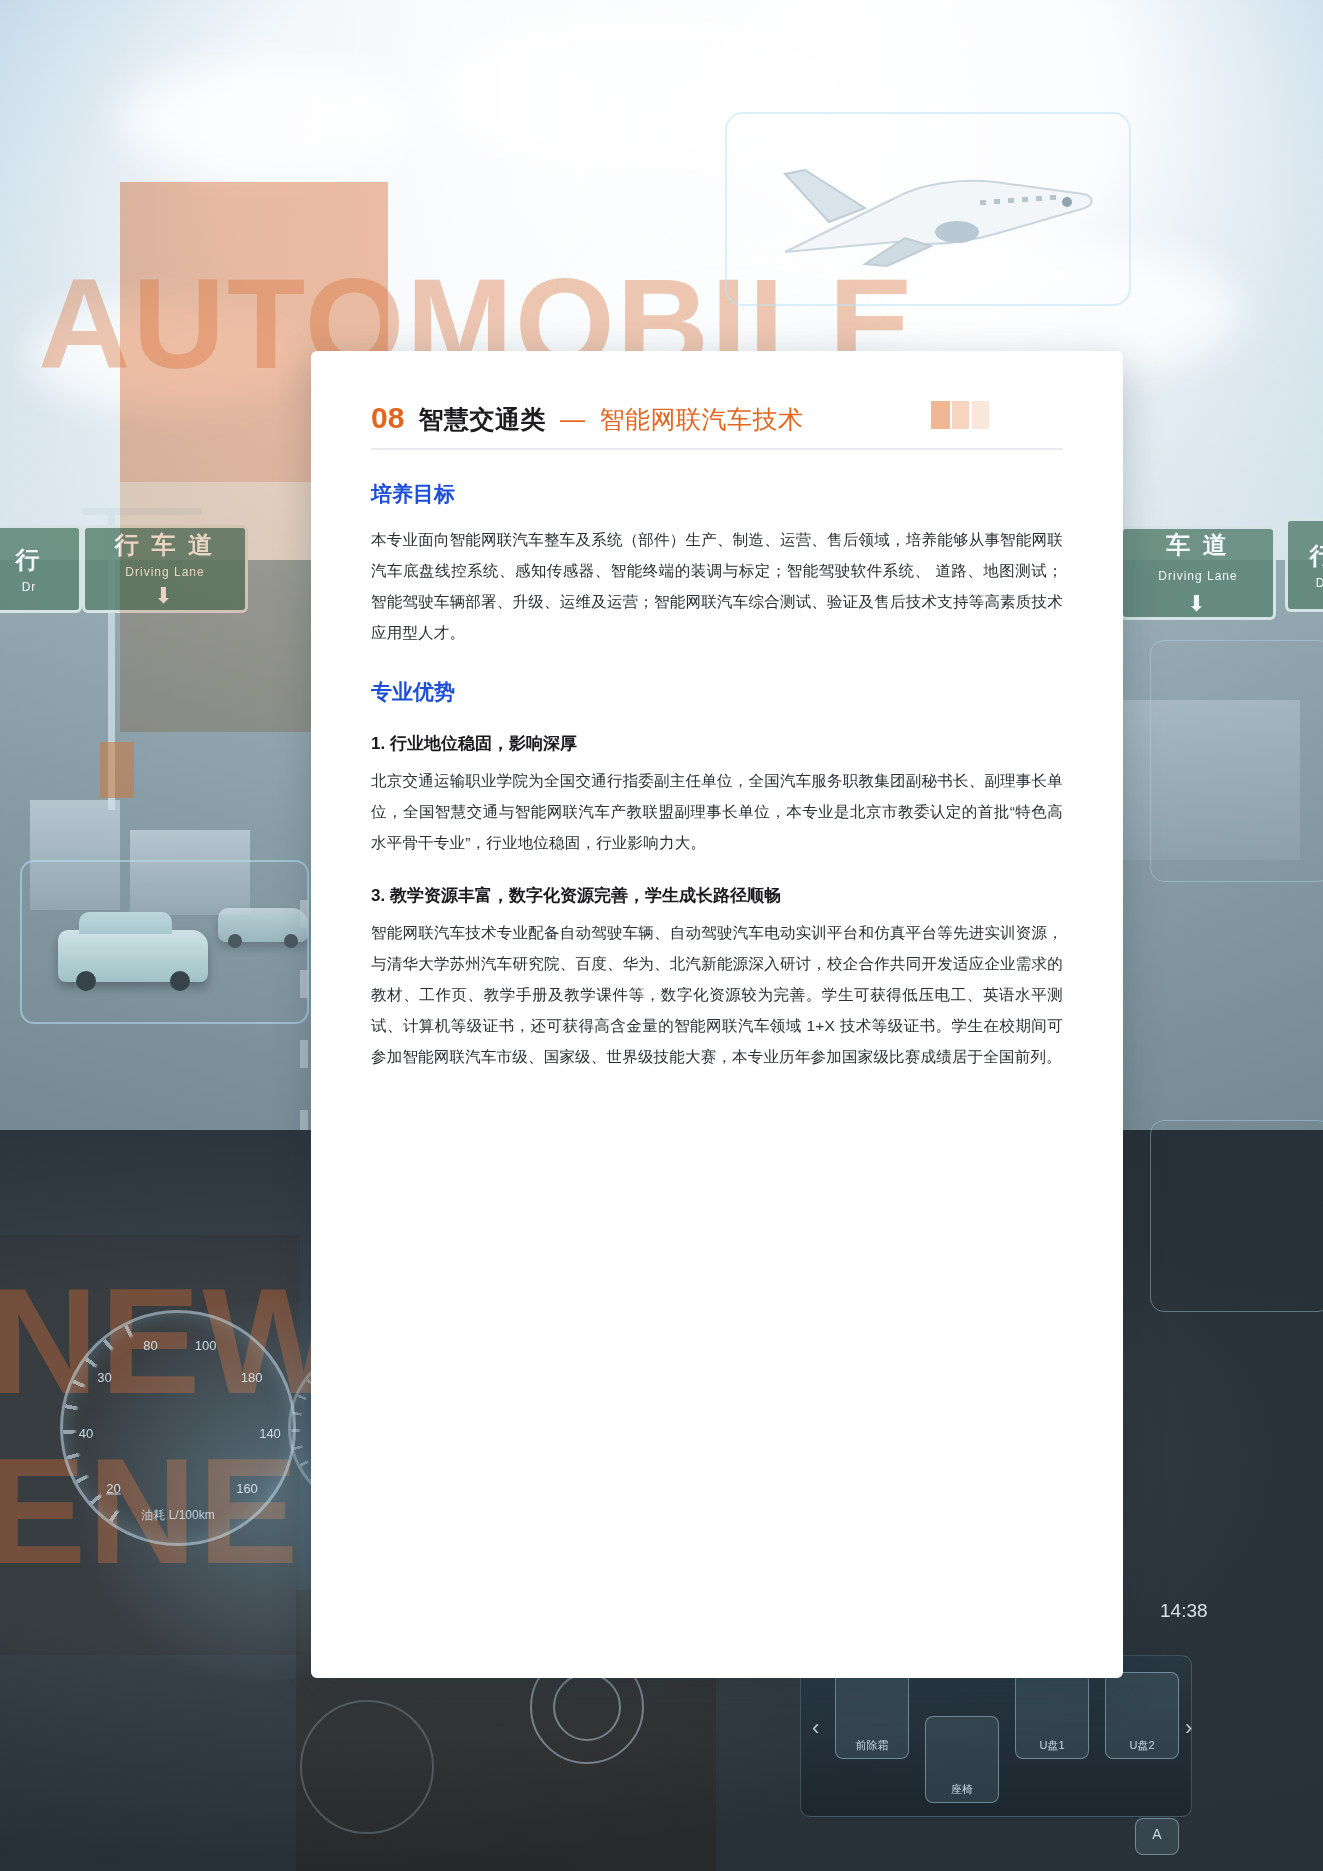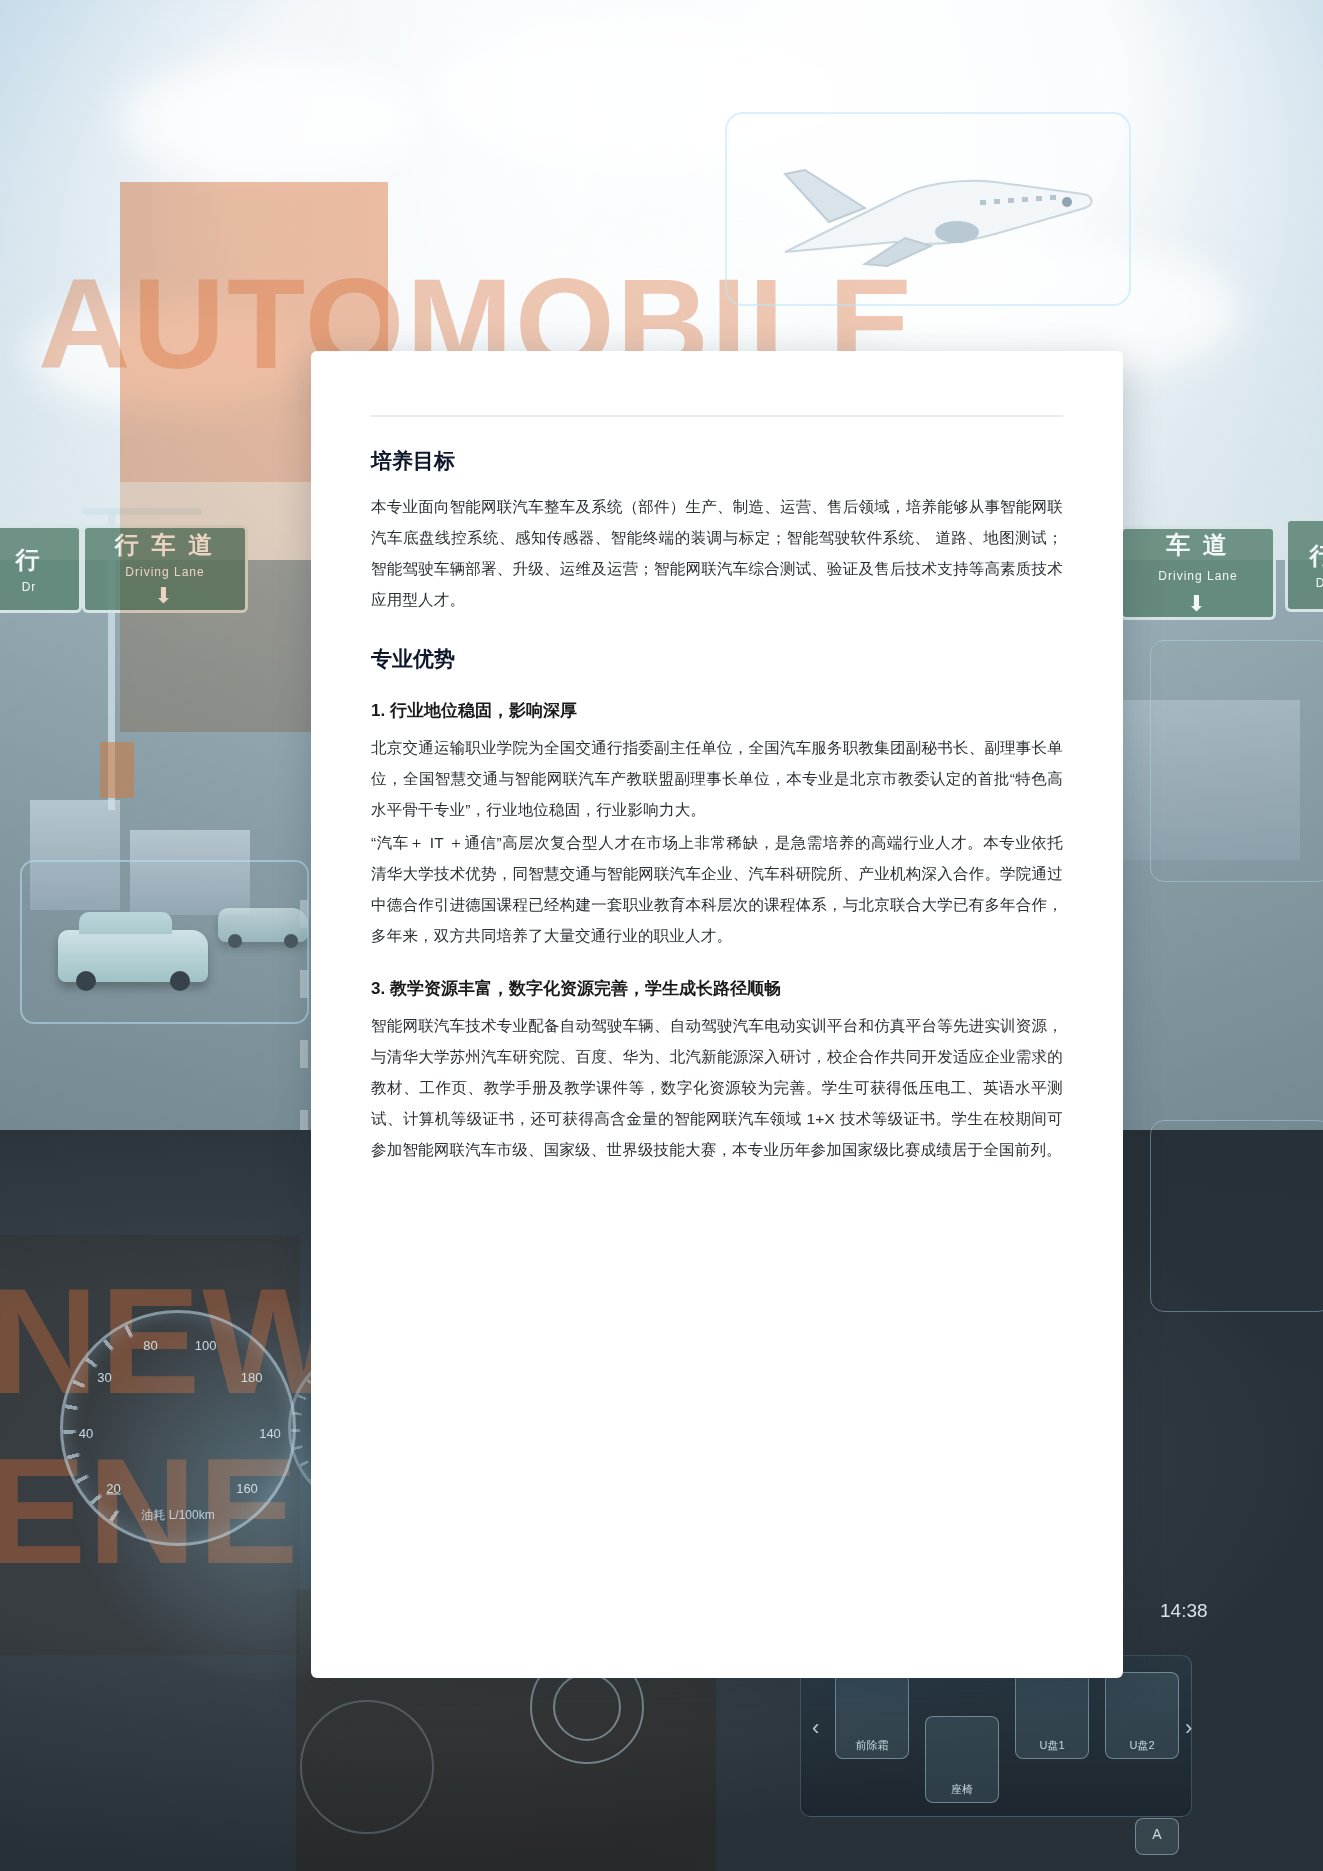--- a/index.html
+++ b/index.html
@@ -216,21 +216,21 @@
     top: -2px;
     width: 58px;
     height: 28px;
     background:
       linear-gradient(90deg, rgba(228,123,58,0.55) 0 33%, rgba(0,0,0,0) 33% 100%),
       linear-gradient(90deg, rgba(0,0,0,0) 0 36%, rgba(228,123,58,0.32) 36% 66%, rgba(0,0,0,0) 66% 100%),
       linear-gradient(90deg, rgba(0,0,0,0) 0 70%, rgba(228,123,58,0.18) 70% 100%);
   }
 
   h2.sec {
-    color: #0f172a;
+    color: #1d4ed8;
     font-size: 21px;
     font-weight: bold;
     margin: 30px 0 16px 0;
   }
   h3.sub {
     color: #1a1a1c;
     font-size: 17px;
     font-weight: bold;
     margin: 26px 0 10px 0;
   }
@@ -422,31 +422,37 @@
   <div class="console-tile" style="left:1015px; top:1672px; width:72px; height:80px;">U盘1</div>
   <div class="console-tile" style="left:1105px; top:1672px; width:72px; height:80px;">U盘2</div>
   <div class="chev" style="left:812px; top:1715px;">‹</div>
   <div class="chev" style="left:1185px; top:1715px;">›</div>
   <div class="clock" style="left:1160px; top:1600px;">14:38</div>
   <div class="console-tile" style="left:1135px; top:1818px; width:42px; height:30px; align-items:center; font-size:14px;">A</div>
 
   <div class="card">
     <div class="card-inner">
 
+      <div class="title-row">
+        <span class="title-num">08</span>
+        <span class="title-main">智慧交通类</span>
+        <span class="title-sub">—</span>
+        <span class="title-sub">智能网联汽车技术</span>
+        <span class="title-deco"></span>
+      </div>
       <div class="title-underline"></div>
 
       <h2 class="sec">培养目标</h2>
       <p class="body">本专业面向智能网联汽车整车及系统（部件）生产、制造、运营、售后领域，培养能够从事智能网联汽车底盘线控系统、感知传感器、智能终端的装调与标定；智能驾驶软件系统、 道路、地图测试；智能驾驶车辆部署、升级、运维及运营；智能网联汽车综合测试、验证及售后技术支持等高素质技术应用型人才。</p>
 
       <h2 class="sec">专业优势</h2>
 
       <h3 class="sub">1. 行业地位稳固，影响深厚</h3>
       <p class="body">北京交通运输职业学院为全国交通行指委副主任单位，全国汽车服务职教集团副秘书长、副理事长单位，全国智慧交通与智能网联汽车产教联盟副理事长单位，本专业是北京市教委认定的首批“特色高水平骨干专业”，行业地位稳固，行业影响力大。</p>
 
-      <p class="body">“汽车＋ IT ＋通信”高层次复合型人才在市场上非常稀缺，是急需培养的高端行业人才。本专业依托清华大学技术优势，同智慧交通与智能网联汽车企业、汽车科研院所、产业机构深入合作。学院通过中德合作引进德国课程已经构建一套职业教育本科层次的课程体系，与北京联合大学已有多年合作，多年来，双方共同培养了大量交通行业的职业人才。</p>
 
       <h3 class="sub">3. 教学资源丰富，数字化资源完善，学生成长路径顺畅</h3>
       <p class="body">智能网联汽车技术专业配备自动驾驶车辆、自动驾驶汽车电动实训平台和仿真平台等先进实训资源，与清华大学苏州汽车研究院、百度、华为、北汽新能源深入研讨，校企合作共同开发适应企业需求的教材、工作页、教学手册及教学课件等，数字化资源较为完善。学生可获得低压电工、英语水平测试、计算机等级证书，还可获得高含金量的智能网联汽车领域 1+X 技术等级证书。学生在校期间可参加智能网联汽车市级、国家级、世界级技能大赛，本专业历年参加国家级比赛成绩居于全国前列。</p>
 
     </div>
   </div>
 
 </div>
 
 </body></html>

